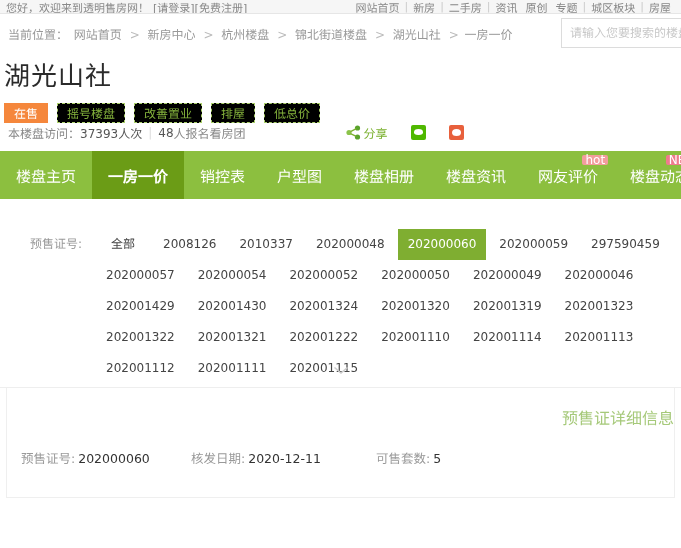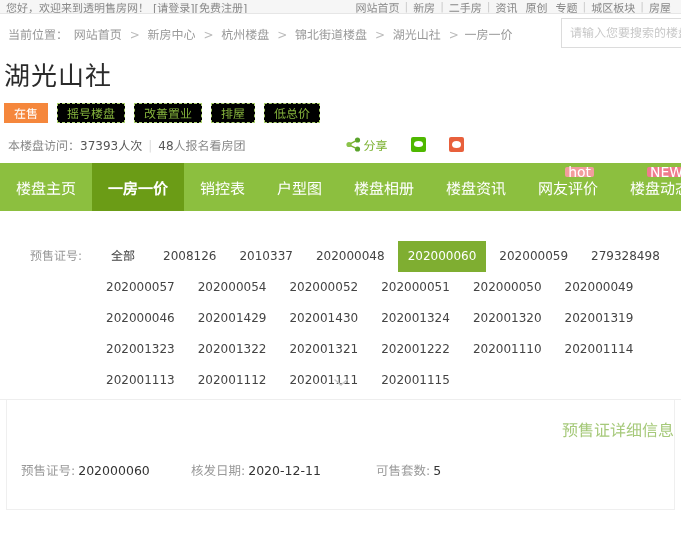--- a/index.html
+++ b/index.html
@@ -138,25 +138,24 @@
     border: 1px solid #f5873c;
     text-align: center;
   }
   .tag-out {
     background: #000000;
     color: #84b23c;
     border: 1px dashed #a9ce6a;
   }
 
   .stats {
-    margin-top: 12px;
     font-size: 12px;
     color: #888;
     display: flex;
-    align-items: flex-end;
+    align-items: center;
     padding-left: 4px;
   }
   .stats .num { color: #555; }
   .stats .divider { color: #ddd; padding: 0 6px; }
 
   .share {
     display: flex;
     align-items: center;
     gap: 23px;
     margin-left: 100px;
@@ -223,22 +222,22 @@
     cursor: pointer;
     text-decoration: none;
   }
   .navitem.active {
     background: #6b9c16;
     font-weight: bold;
   }
   .badge {
     position: absolute;
     top: 4px;
-    right: 20px;
-    font-size: 14px;
+    right: 6px;
+    font-size: 12px;
     line-height: 10px;
     padding: 0 3px;
     border-radius: 2px;
     color: #fff;
   }
   .badge-hot { background: #f29d9d; }
   .badge-new { background: #ef7b8d; }
 
   
   .filterpanel {
@@ -455,25 +454,24 @@
 <div class="filterpanel">
   <div class="filterrow">
     <div class="filterlabel">预售证号:</div>
     <div class="permits" id="permit-list">
         <div class="permit all">全部</div>
         <div class="permit">2008126</div>
         <div class="permit">2010337</div>
         <div class="permit">202000048</div>
         <div class="permit selected">202000060</div>
         <div class="permit">202000059</div>
-        <div class="permit">279328498</div>
+        <div class="permit">297590459</div>
         <div class="permit">202000057</div>
         <div class="permit">202000054</div>
         <div class="permit">202000052</div>
-        <div class="permit">202000051</div>
         <div class="permit">202000050</div>
         <div class="permit">202000049</div>
         <div class="permit">202000046</div>
         <div class="permit">202001429</div>
         <div class="permit">202001430</div>
         <div class="permit">202001324</div>
         <div class="permit">202001320</div>
         <div class="permit">202001319</div>
         <div class="permit">202001323</div>
         <div class="permit">202001322</div>

